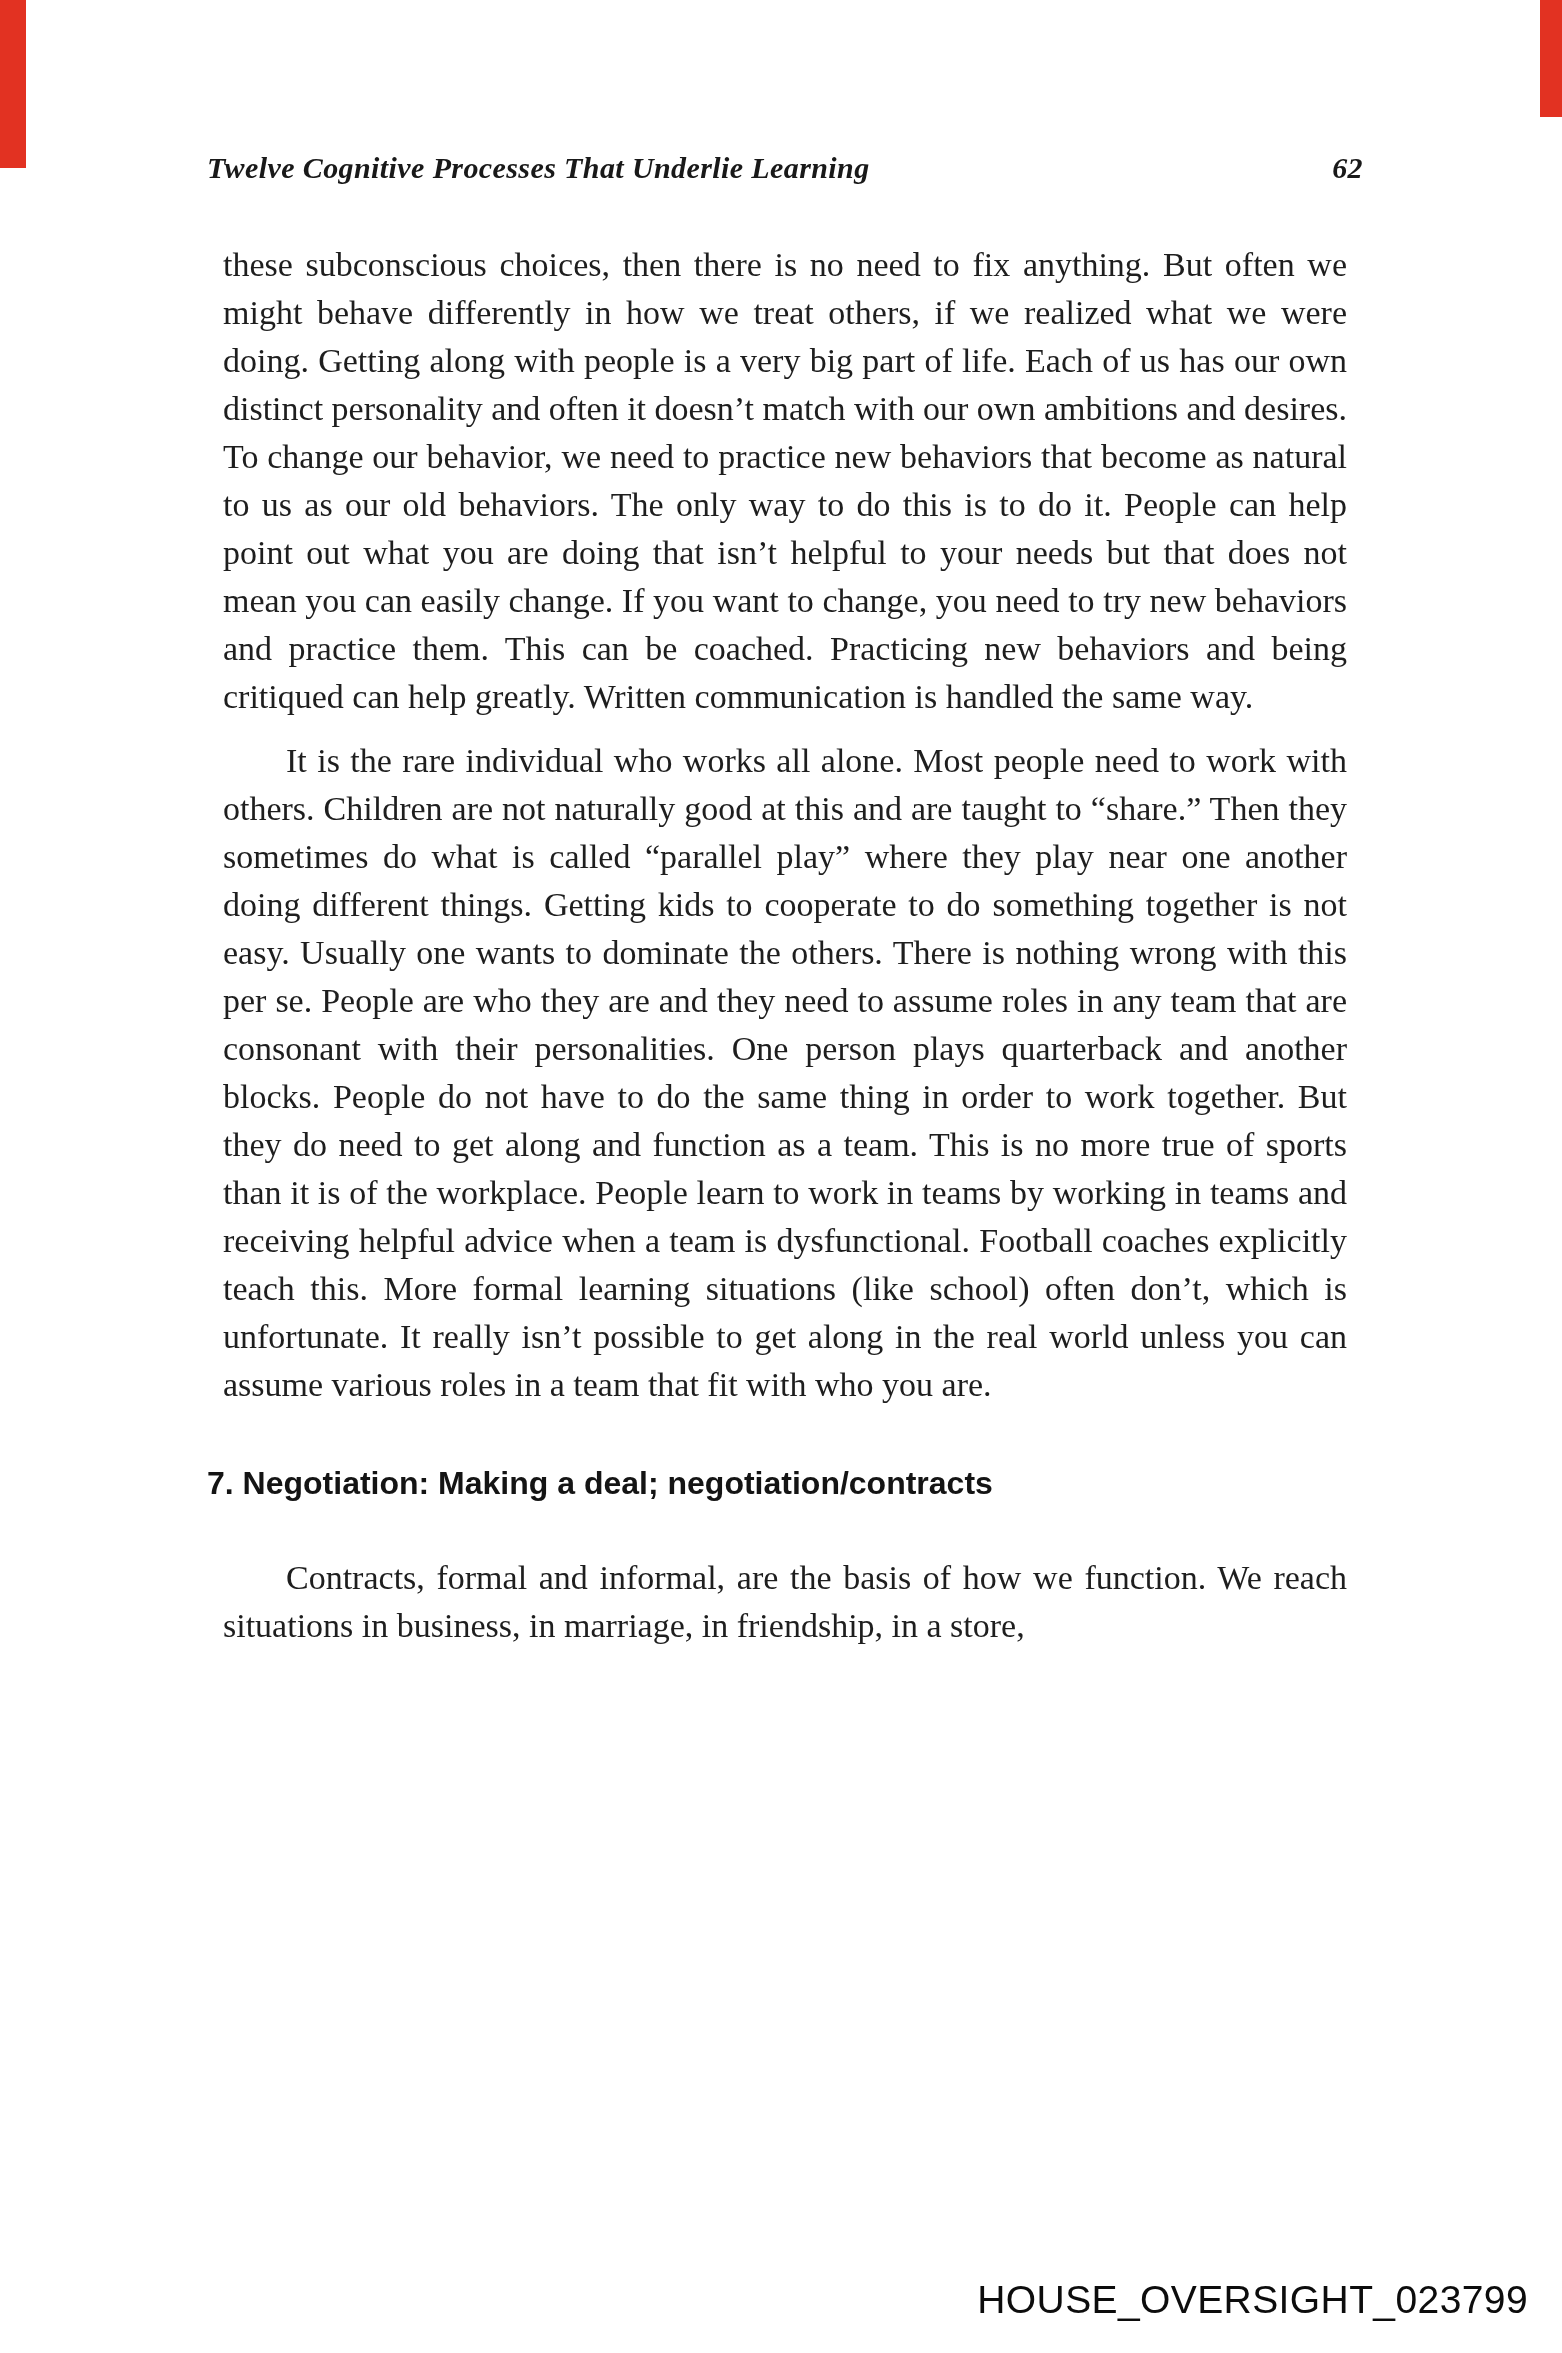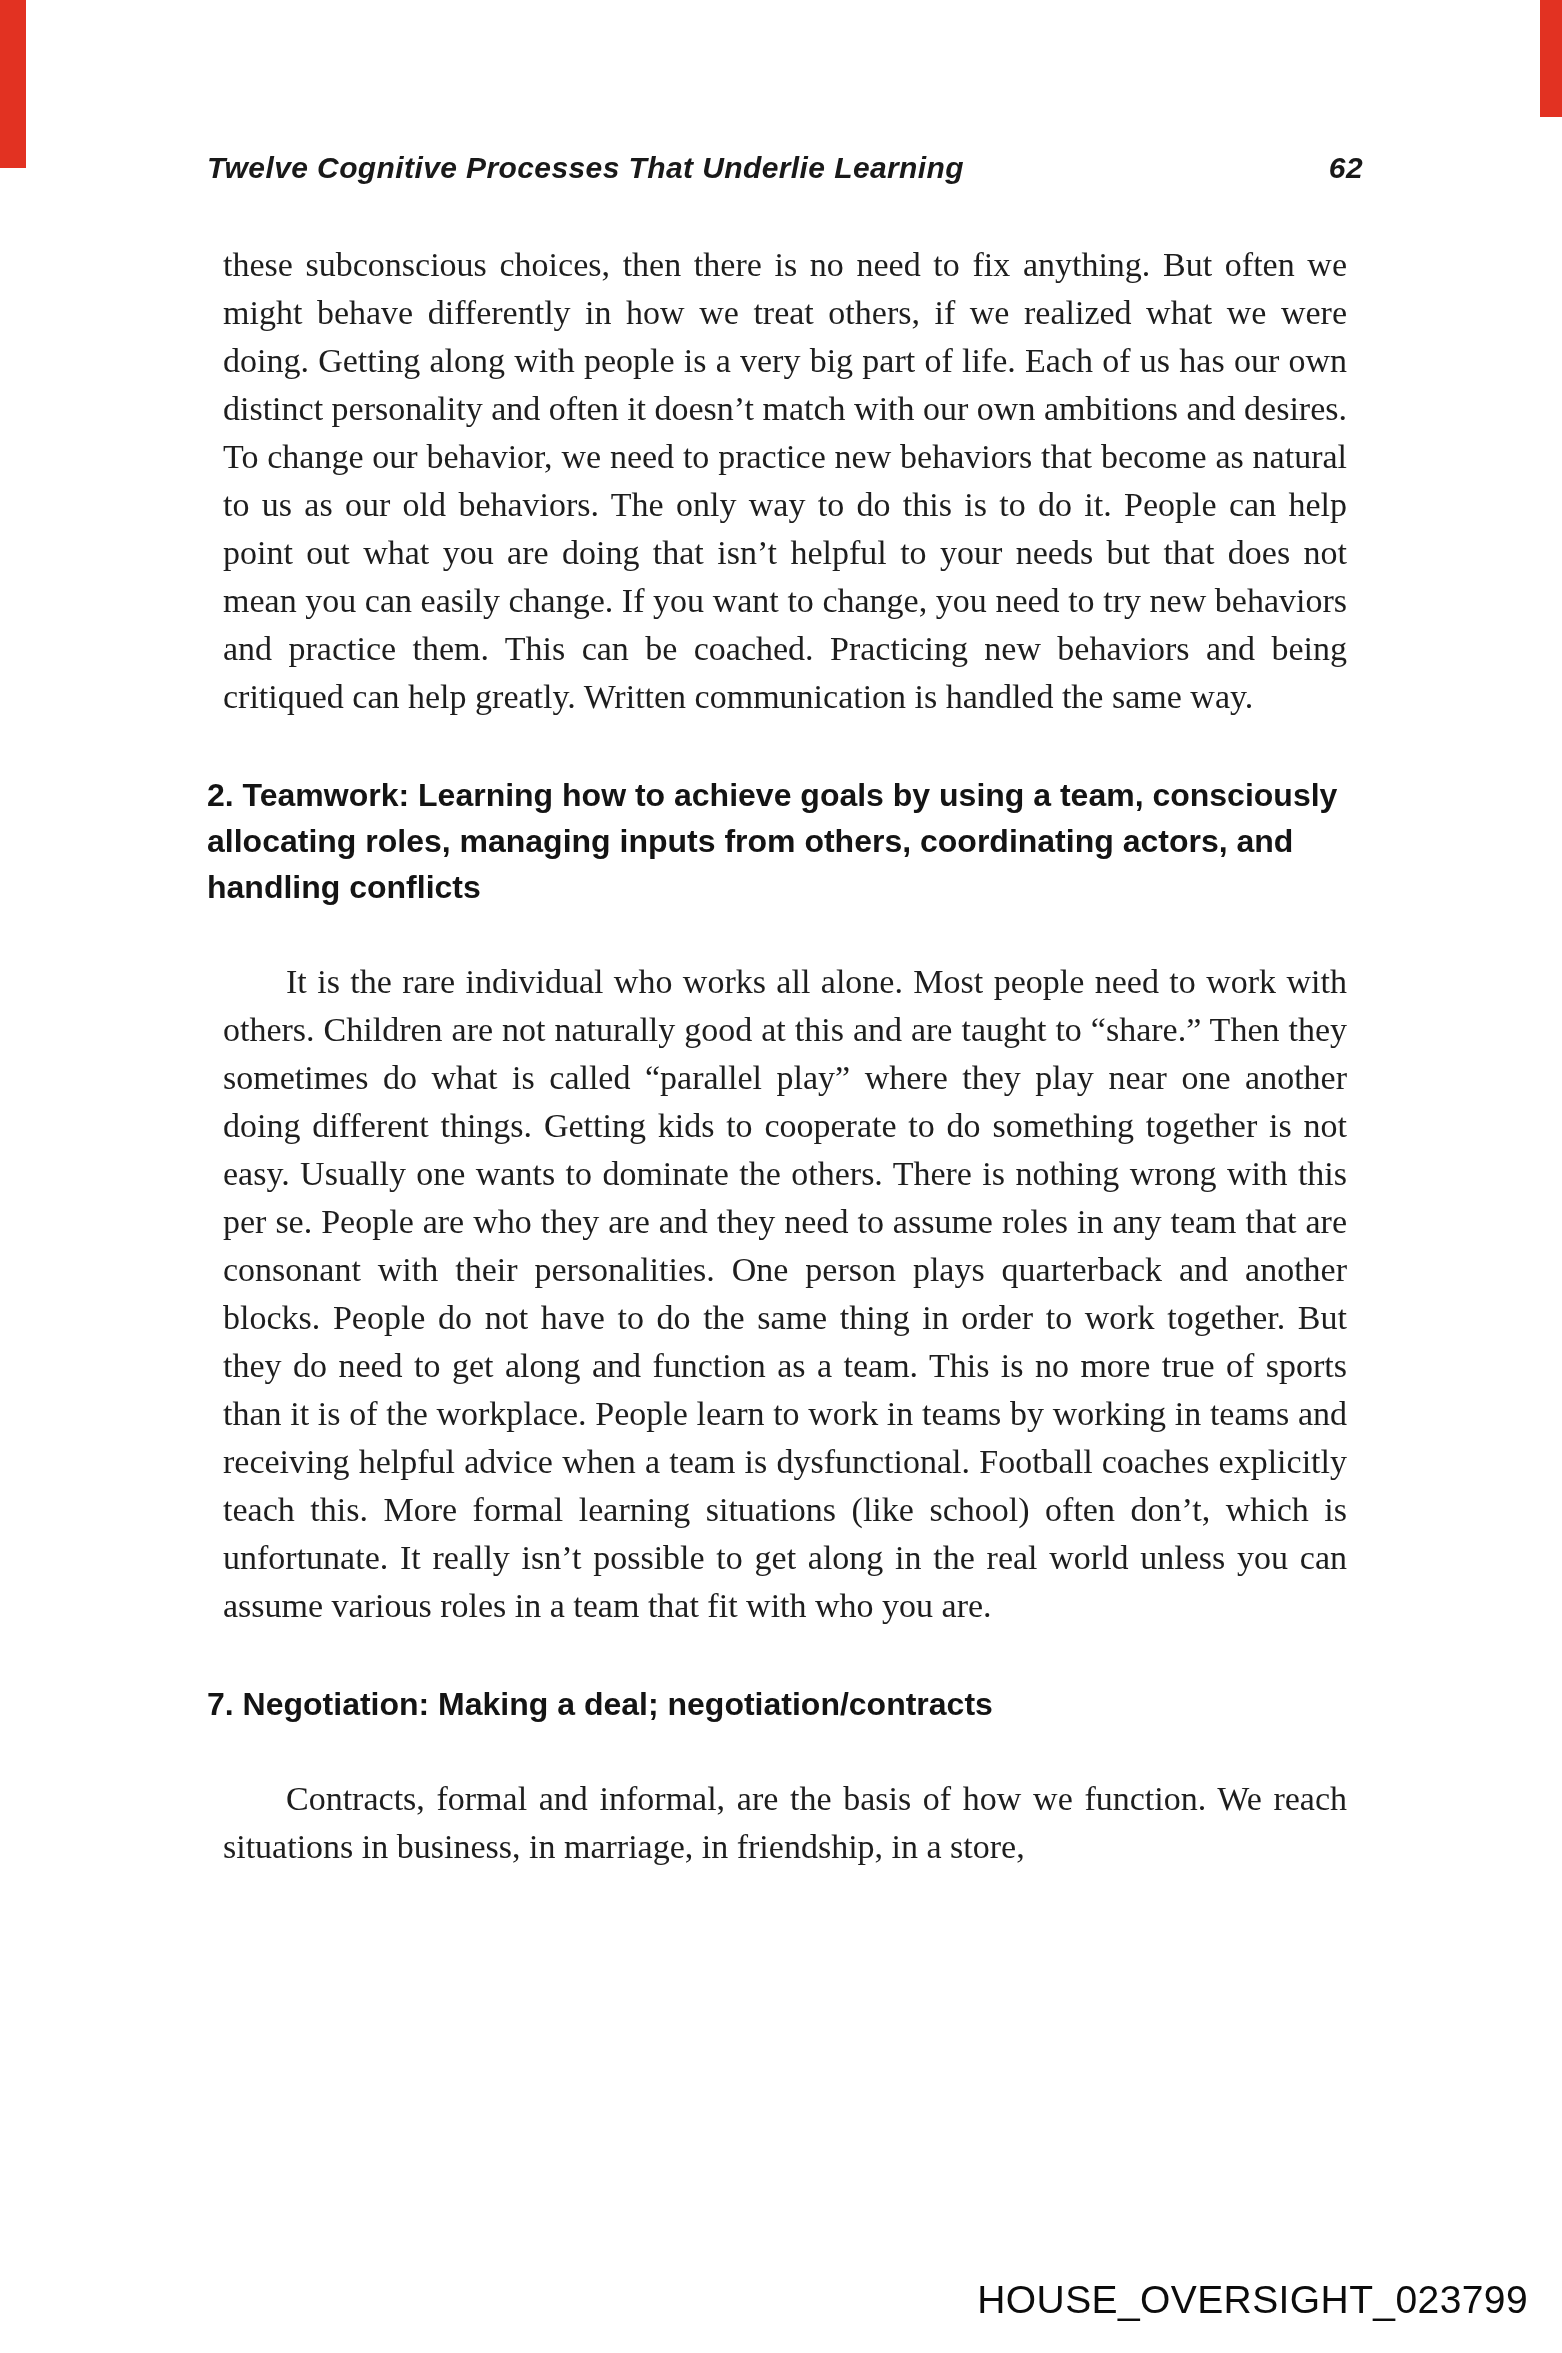--- a/index.html
+++ b/index.html
@@ -29,21 +29,21 @@
     position: absolute;
     left: 207px;
     top: 151px;
     width: 1156px;
   }
 
   .header {
     display: flex;
     justify-content: space-between;
     align-items: baseline;
-    font-family: Liberation Sans, sans-serif;
+    font-family: Liberation Serif, serif;
     font-weight: bold;
     font-style: italic;
     font-size: 30px;
     letter-spacing: 0.4px;
     color: #191919;
     margin-bottom: 56px;
   }
 
   .body-text {
     font-size: 34px;
@@ -86,21 +86,20 @@
 
   <div class="content">
 
     <div class="header">
       <span class="running-title">Twelve Cognitive Processes That Underlie Learning</span>
       <span class="page-number">62</span>
     </div>
 
     <p class="body-text">these subconscious choices, then there is no need to fix anything. But often we might behave differently in how we treat others, if we realized what we were doing. Getting along with people is a very big part of life. Each of us has our own distinct personality and often it doesn’t match with our own ambitions and desires. To change our behavior, we need to practice new behaviors that become as natural to us as our old behaviors. The only way to do this is to do it. People can help point out what you are doing that isn’t helpful to your needs but that does not mean you can easily change. If you want to change, you need to try new behaviors and practice them. This can be coached. Practicing new behaviors and being critiqued can help greatly. Written communication is handled the same way.</p>
 
-    <h2 class="section-heading">2. Teamwork: Learning how to achieve goals by using a team, consciously allocating roles, managing inputs from others, coordinating actors, and handling conflicts</h2>
 
     <p class="body-text indent">It is the rare individual who works all alone. Most people need to work with others. Children are not naturally good at this and are taught to “share.” Then they sometimes do what is called “parallel play” where they play near one another doing different things. Getting kids to cooperate to do something together is not easy. Usually one wants to dominate the others. There is nothing wrong with this per se. People are who they are and they need to assume roles in any team that are consonant with their personalities. One person plays quarterback and another blocks. People do not have to do the same thing in order to work together. But they do need to get along and function as a team. This is no more true of sports than it is of the workplace. People learn to work in teams by working in teams and receiving helpful advice when a team is dysfunctional. Football coaches explicitly teach this. More formal learning situations (like school) often don’t, which is unfortunate. It really isn’t possible to get along in the real world unless you can assume various roles in a team that fit with who you are.</p>
 
     <h2 class="section-heading">7. Negotiation: Making a deal; negotiation/contracts</h2>
 
     <p class="body-text indent">Contracts, formal and informal, are the basis of how we function. We reach situations in business, in marriage, in friendship, in a store,</p>
 
   </div>
 
   <div class="bates-stamp">HOUSE_OVERSIGHT_023799</div>

